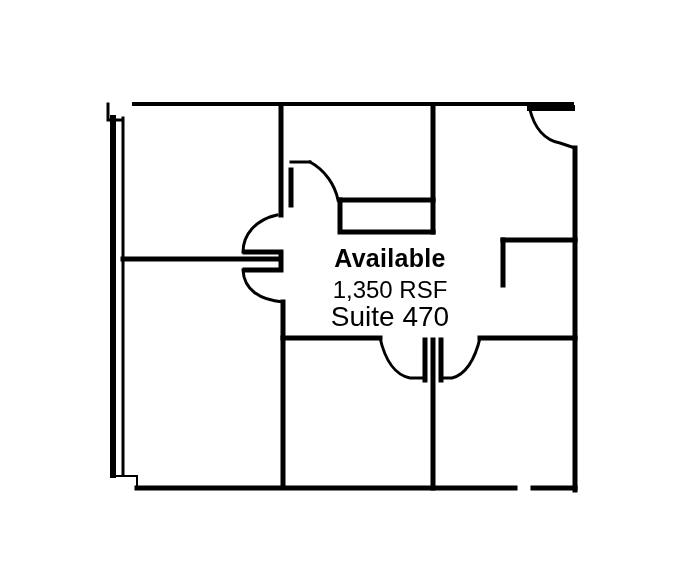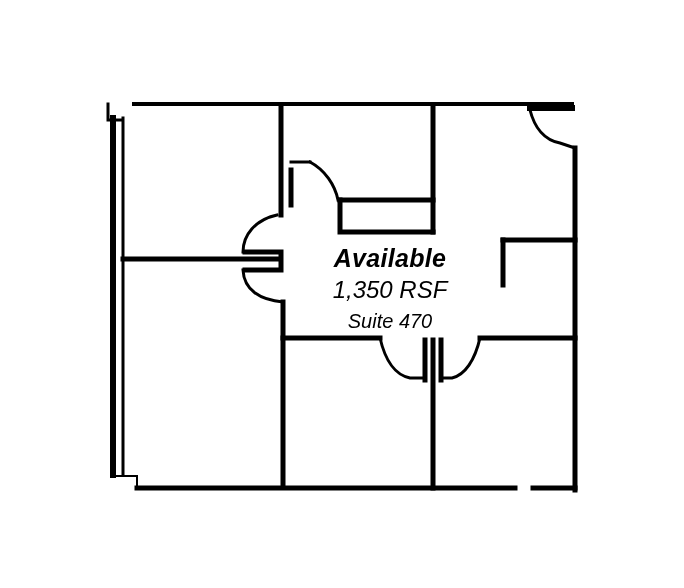--- a/index.html
+++ b/index.html
@@ -1,21 +1,21 @@
 <!DOCTYPE html>
 <html><head>
 <meta charset="utf-8">
 <style>
   html, body { margin: 0; padding: 0; background: #ffffff; }
   body { width: 684px; height: 588px; position: relative; overflow: hidden; font-family: "Liberation Sans", sans-serif; }
   #plan { position: absolute; left: 0; top: 0; }
-  .label { position: absolute; text-align: center; color: #000; width: 200px; left: 290px; font-style: italic; }
+  .label { position: absolute; text-align: center; color: #000; width: 200px; left: 290px; }
   .lbl-title { top: 244px; font-size: 25px; font-weight: bold; letter-spacing: 0.3px; }
   .lbl-area  { top: 276px; font-size: 24px; }
-  .lbl-suite { top: 310px; font-size: 20px; }
+  .lbl-suite { top: 301px; font-size: 28px; }
 </style>
 </head>
 <body>
 
 <svg id="plan" width="684" height="588" viewBox="0 0 684 588" xmlns="http://www.w3.org/2000/svg">
   <g stroke="#000" fill="none" stroke-linecap="square">
 
     <g>
       <path d="M108 104 L108 120 L122 120" stroke-width="3"></path>
       <path d="M134 104 L572 104" stroke-width="4"></path>

